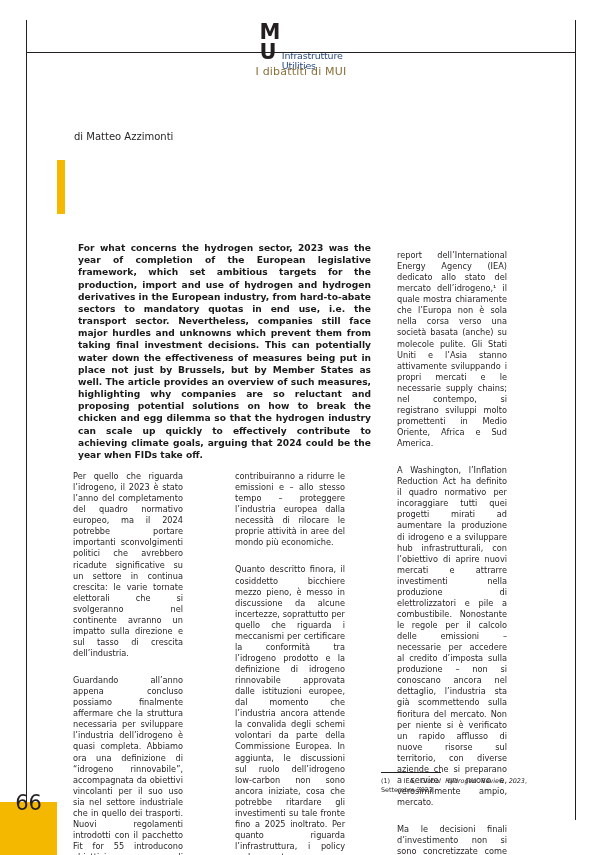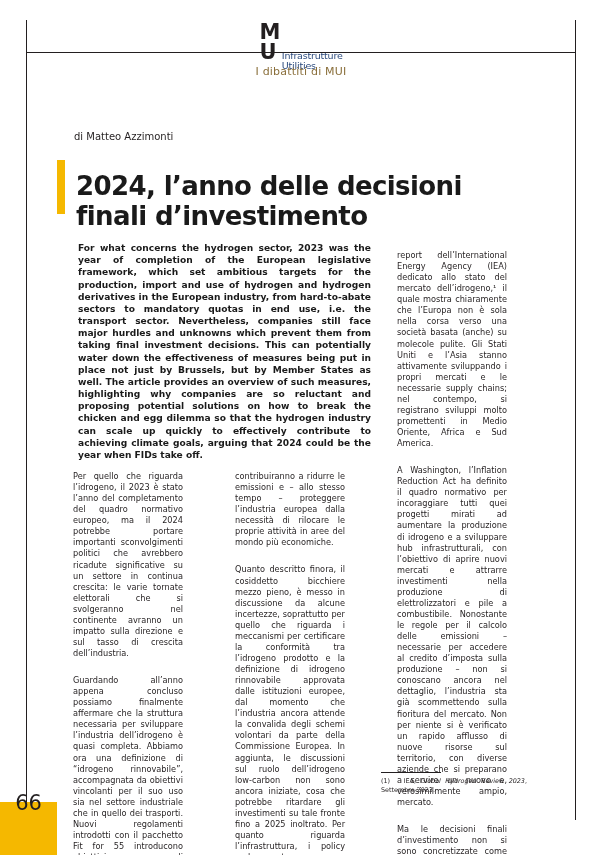--- a/index.html
+++ b/index.html
@@ -226,22 +226,21 @@
         <span>Utilities</span>
       </span>
     </div>
   </div>
   <div class="masthead-rule"></div>
   <div class="masthead-sub">I dibattiti di MUI</div>
 
   <div class="byline">di Matteo Azzimonti</div>
   <div class="title-bar"></div>
   <h1 class="title">
-    <span>2024, l’anno delle decisioni</span><br>
-    <span>finali d’investimento</span>
+    <br>
   </h1>
 
   <div class="abstract">For what concerns the hydrogen sector, 2023 was the year of completion of the European legislative framework, which set ambitious targets for the production, import and use of hydrogen and hydrogen derivatives in the European industry, from hard-to-abate sectors to mandatory quotas in end use, i.e. the transport sector. Nevertheless, companies still face major hurdles and unknowns which prevent them from taking final investment decisions. This can potentially water down the effectiveness of measures being put in place not just by Brussels, but by Member States as well. The article provides an overview of such measures, highlighting why companies are so reluctant and proposing potential solutions on how to break the chicken and egg dilemma so that the hydrogen industry can scale up quickly to effectively contribute to achieving climate goals, arguing that 2024 could be the year when FIDs take off.</div>
 
   <div class="col col-left">
     <p>Per quello che riguarda l’idrogeno, il 2023 è stato l’anno del completamento del quadro normativo europeo, ma il 2024 potrebbe portare importanti sconvolgimenti politici che avrebbero ricadute significative su un settore in continua crescita: le varie tornate elettorali che si svolgeranno nel continente avranno un impatto sulla direzione e sul tasso di crescita dell’industria.</p>
     <p>Guardando all’anno appena concluso possiamo finalmente affermare che la struttura necessaria per sviluppare l’industria dell’idrogeno è quasi completa. Abbiamo ora una definizione di “idrogeno rinnovabile”, accompagnata da obiettivi vincolanti per il suo uso sia nel settore industriale che in quello dei trasporti. Nuovi regolamenti introdotti con il pacchetto Fit for 55 introducono obiettivi di decarbonizzazione per il trasporto marittimo e per l’aviazione commerciale, target per la costruzione di una rete di rifornimento per carburanti alternativi destinati al trasporto su gomma nonché nuovi meccanismi per il carbon trading (ETS e Carbon Border Adjustment Mechanism) che</p>
   </div>
 
   <div class="col col-mid">

